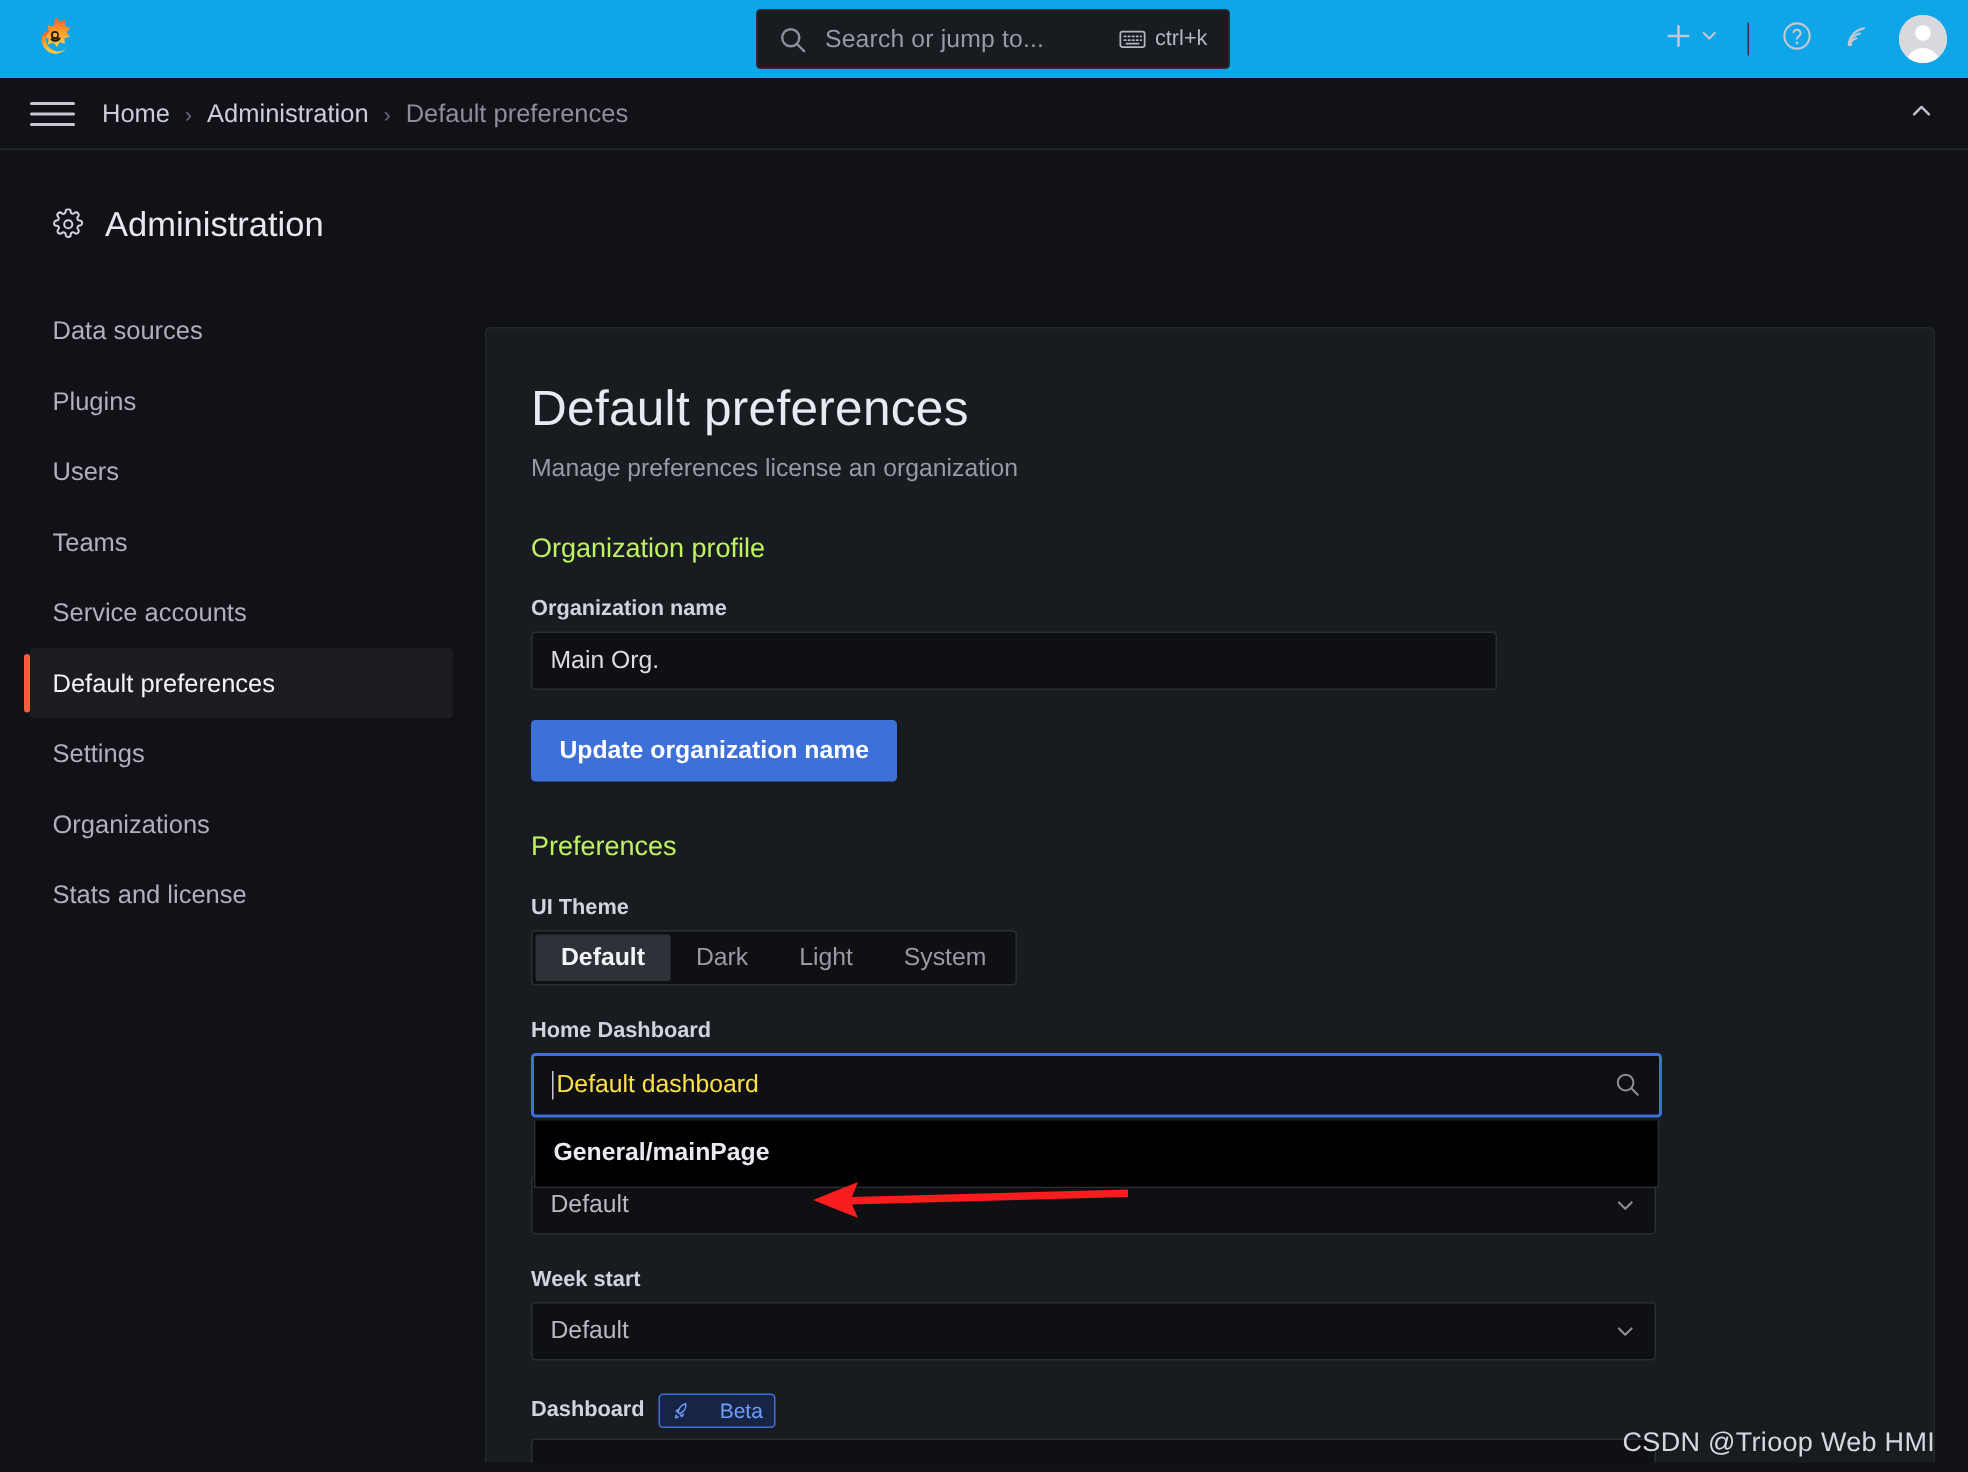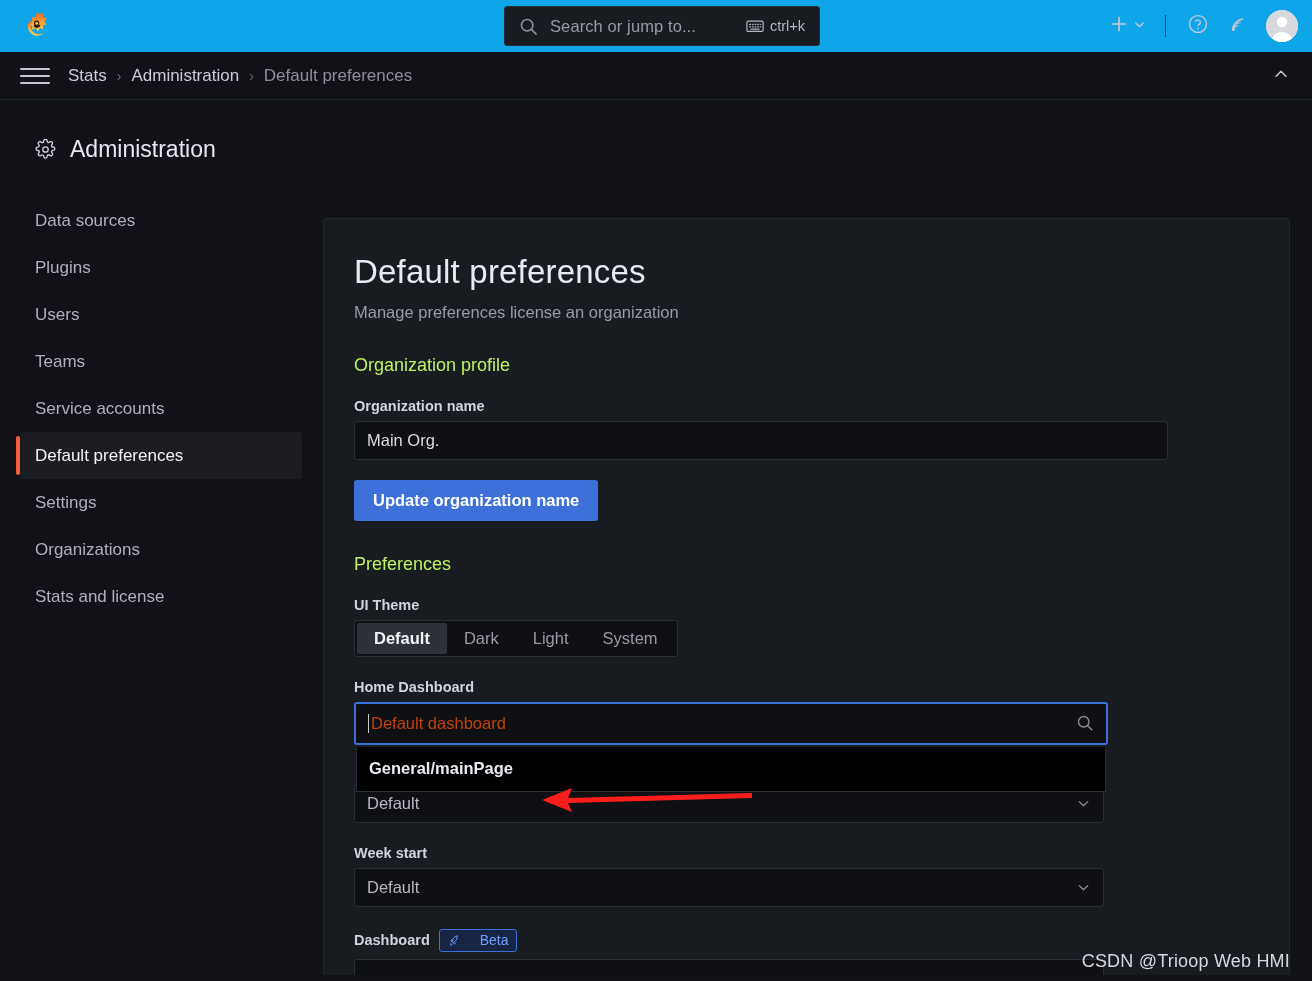--- a/index.html
+++ b/index.html
@@ -203,21 +203,21 @@
     margin-top: 22px;
     margin-bottom: 7px;
     font-size: 14.5px;
     font-weight: 600;
     color: #d3d3de;
     display: flex;
     align-items: center;
     gap: 9px;
   }
   .text-input {
-    width: 814px; height: 39px;
+    width: 644px; height: 39px;
     background: #0e1013;
     border: 1px solid #2a2f36;
     border-radius: 3px;
     display: flex; align-items: center;
     padding: 0 12px;
     font-size: 16.5px;
     color: #dcdce4;
   }
   .primary-btn {
     margin-top: 20px;
@@ -281,21 +281,21 @@
     border: 2px solid #3d71d9;
     border-radius: 3px;
     display: flex; align-items: center;
     justify-content: space-between;
     padding: 0 12px;
     position: relative;
   }
   .combo-text {
     display: flex; align-items: center;
     font-size: 16.5px;
-    color: #c2410c;
+    color: #fde047;
   }
   .caret {
     display: inline-block;
     width: 1px; height: 19px;
     background: #c9c9d4;
     margin-right: 2px;
   }
   .combo-menu {
     position: absolute;
     left: 0; top: 43px;
@@ -459,21 +459,21 @@
 </div>
 
 <div class="crumbbar">
   <div class="hamburger">
     <i></i>
       <i></i>
       <i></i>
   </div>
 
   <div class="crumbs">
-    <span class="crumb">Stats</span>
+    <span class="crumb">Home</span>
     <span class="crumb-sep">›</span>
     <span class="crumb">Administration</span>
     <span class="crumb-sep">›</span>
     <span class="crumb current">Default preferences</span>
   </div>
 
   <div class="collapse-btn">
     <span>
       <svg width="18" height="18" viewBox="0 0 20 20" fill="none" stroke="currentColor" stroke-width="1.8">
         <polyline points="4.5,12.5 10,7 15.5,12.5" stroke-linecap="round" stroke-linejoin="round"></polyline>

